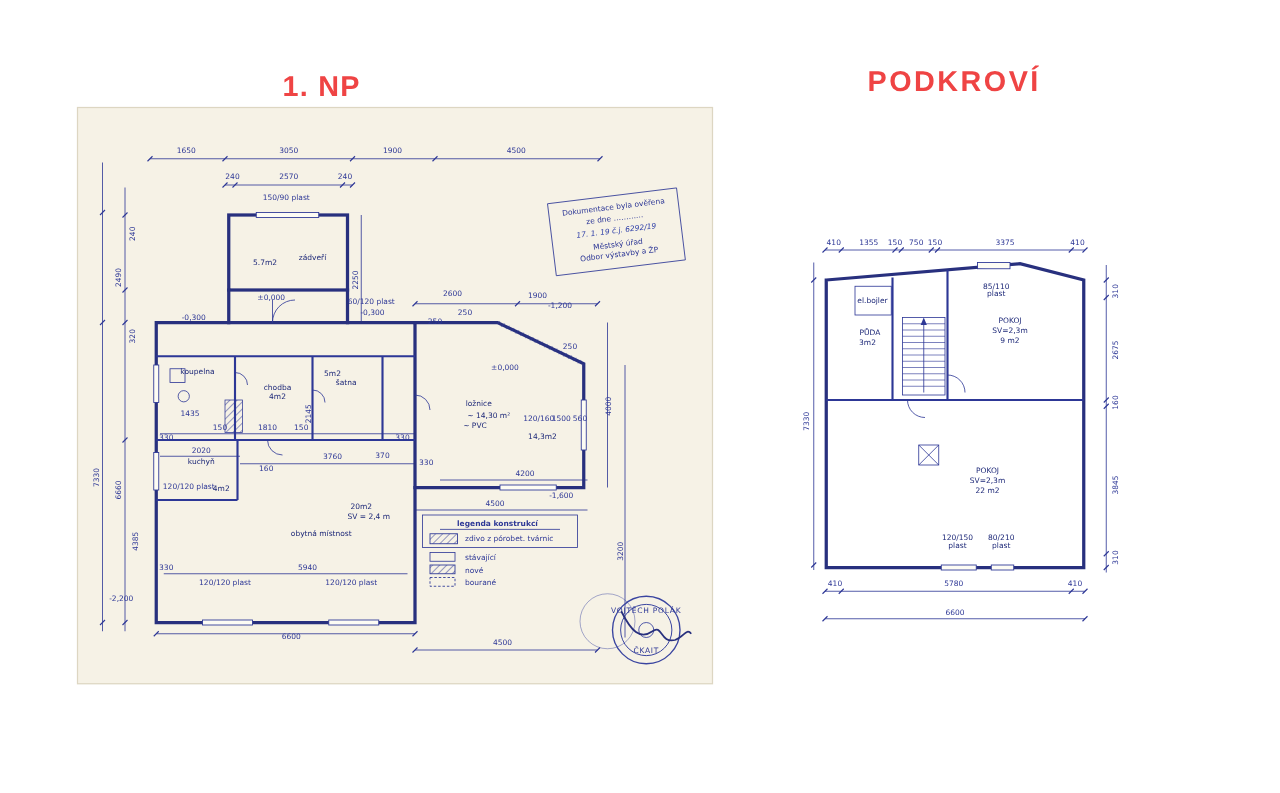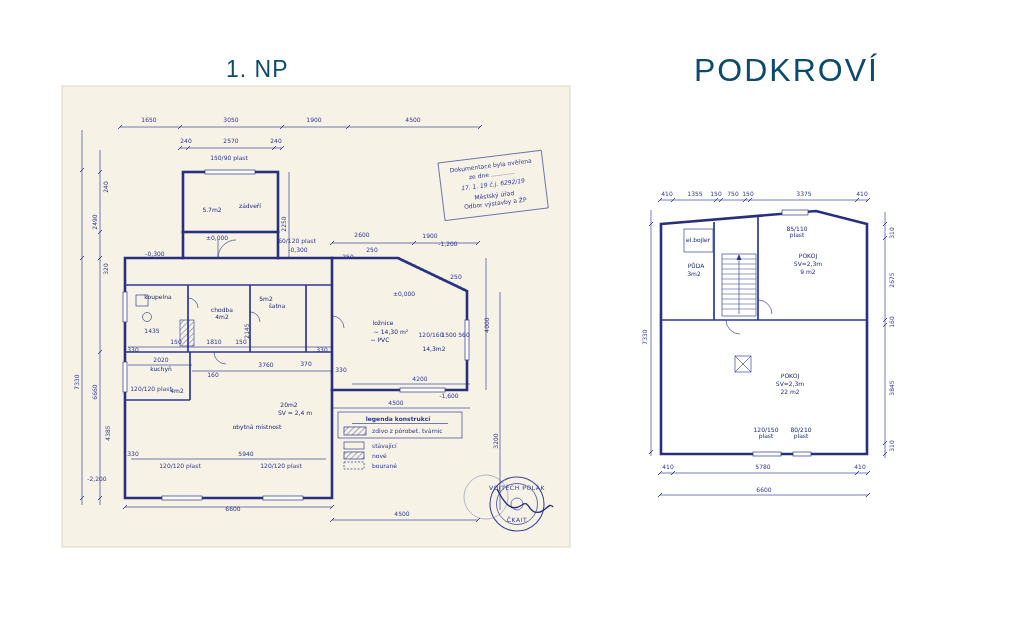--- a/index.html
+++ b/index.html
@@ -1,20 +1,20 @@
 <!DOCTYPE html>
 <html><head>
 <meta charset="utf-8">
 <style>
   html,body{margin:0;padding:0;background:#ffffff;}
   .page{position:relative;width:1024px;height:634px;background:#ffffff;overflow:hidden;
         font-family:"DejaVu Sans",sans-serif;}
-  .title{position:absolute;font-family:"Liberation Sans",sans-serif;font-weight:normal;color:#0c4a6e;}
+  .title{position:absolute;font-family:"Liberation Sans",sans-serif;font-weight:bold;color:#ef4444;}
   #title-left{left:226px;top:56px;font-size:23px;letter-spacing:1px;}
-  #title-right{left:694px;top:52px;font-size:32px;letter-spacing:2px;}
+  #title-right{left:694px;top:52px;font-size:23px;letter-spacing:2px;}
   svg{position:absolute;left:0;top:0;}
   svg text{font-family:"DejaVu Sans",sans-serif;fill:#2d3796;font-size:6px;text-anchor:middle;}
   svg text.room{fill:#1d2878;}
   svg text.ls{text-anchor:start;}
   svg text.hand{font-style:italic;fill:#3040a8;}
   .w{stroke:#28307e;stroke-width:2.6;fill:none;stroke-linecap:square;}
   .w2{stroke:#2d3796;stroke-width:1.7;fill:none;}
   .t{stroke:#2d3796;stroke-width:0.65;fill:none;}
   .tk{stroke:#2d3796;stroke-width:0.9;fill:none;}
   .win{fill:#fdfcf4;stroke:#2d3796;stroke-width:0.7;}

